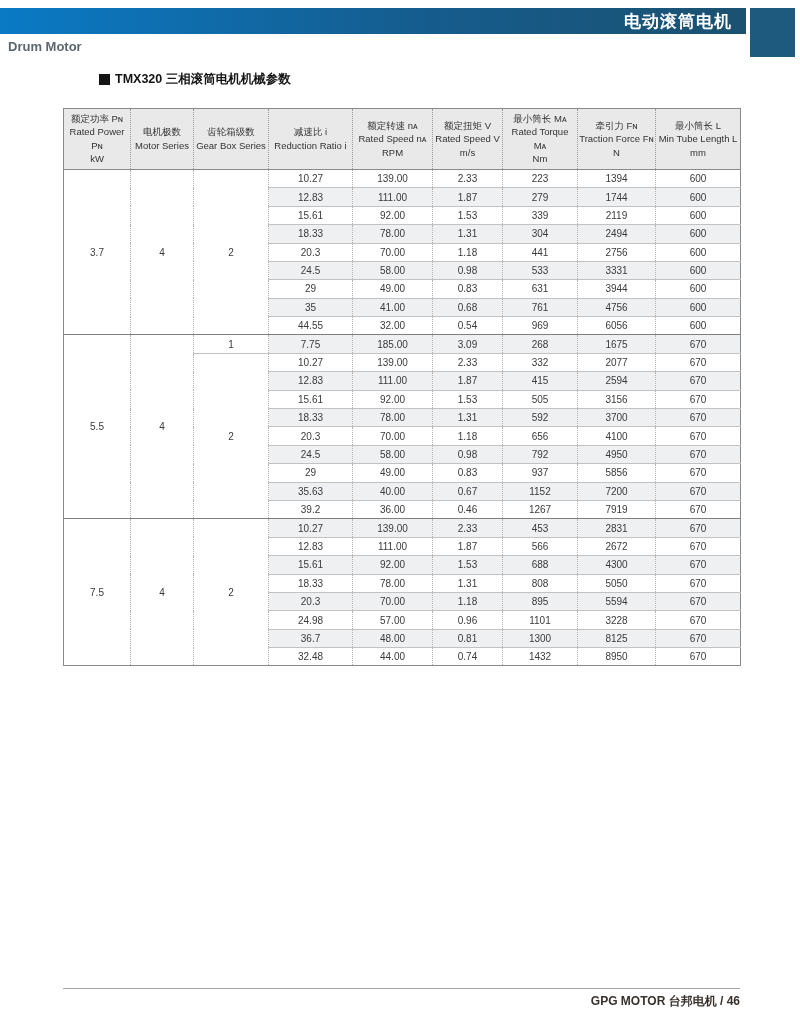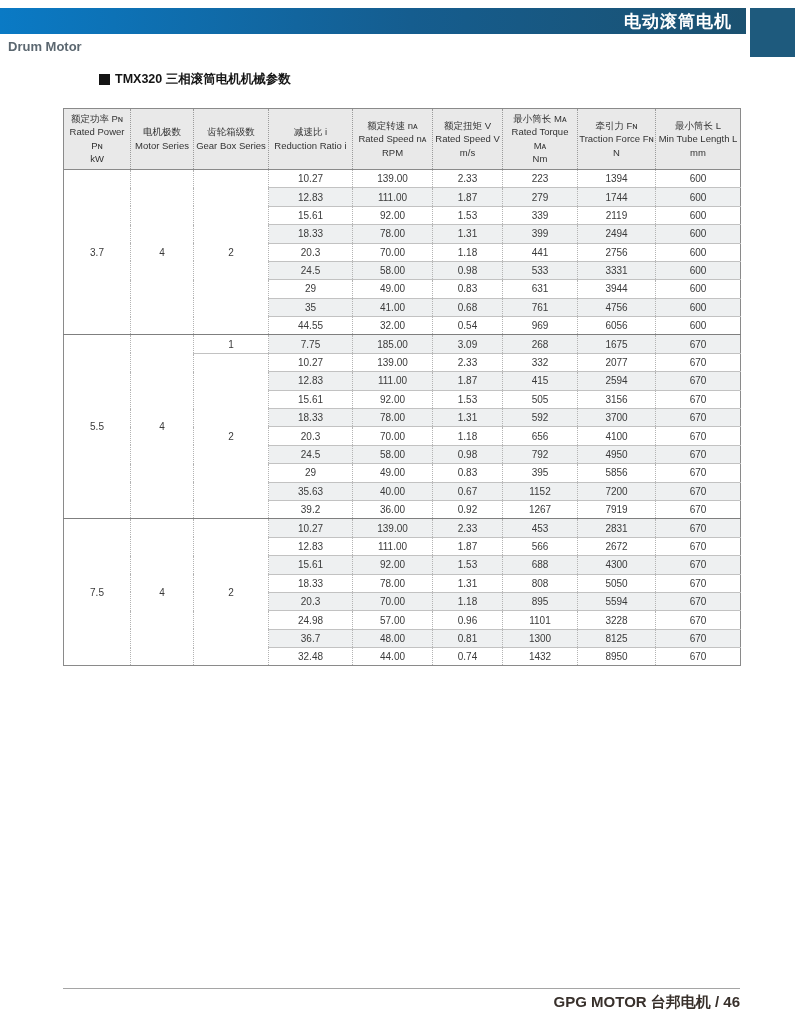--- a/index.html
+++ b/index.html
@@ -28,21 +28,21 @@
              border-left:1px dotted #9b9b9b;border-bottom:1px solid #8a8a8a;}
   .ptable td{font-size:10px;color:#3a3a3a;text-align:center;height:17.4px;
              padding:0 2px;background:#ffffff;
              border-left:1px dotted #b3b3b3;border-top:1px solid #c2c2c2;}
   .ptable tr.group-start td{border-top:1px solid #7f7f7f;}
   .ptable tr.alt td.val{background:#eef0f1;}
 
   
   .footer-line{position:absolute;left:63px;width:677px;top:988px;border-top:1px solid #a5a5a5;}
   .footer-text{position:absolute;top:993px;right:60px;color:#38302b;
-               font-weight:bold;font-size:15px;}
+               font-weight:bold;font-size:12px;}
 </style>
 </head>
 <body>
 
 <div class="page">
 
   <div class="top-bar" style="background: linear-gradient(to right, rgb(10, 122, 197), rgb(21, 93, 143) 55%, rgb(27, 81, 112));">
     <span class="top-bar-title">电动滚筒电机</span>
   </div>
   <div class="side-strip" style="background: rgb(30, 90, 125);"></div>
@@ -136,21 +136,21 @@
           <td class="val">92.00</td>
           <td class="val">1.53</td>
           <td class="val">339</td>
           <td class="val">2119</td>
           <td class="val">600</td>
         </tr>
         <tr class="alt">
           <td class="val">18.33</td>
           <td class="val">78.00</td>
           <td class="val">1.31</td>
-          <td class="val">399</td>
+          <td class="val">304</td>
           <td class="val">2494</td>
           <td class="val">600</td>
         </tr>
         <tr>
           <td class="val">20.3</td>
           <td class="val">70.00</td>
           <td class="val">1.18</td>
           <td class="val">441</td>
           <td class="val">2756</td>
           <td class="val">600</td>
@@ -244,36 +244,36 @@
           <td class="val">58.00</td>
           <td class="val">0.98</td>
           <td class="val">792</td>
           <td class="val">4950</td>
           <td class="val">670</td>
         </tr>
         <tr>
           <td class="val">29</td>
           <td class="val">49.00</td>
           <td class="val">0.83</td>
-          <td class="val">395</td>
+          <td class="val">937</td>
           <td class="val">5856</td>
           <td class="val">670</td>
         </tr>
         <tr class="alt">
           <td class="val">35.63</td>
           <td class="val">40.00</td>
           <td class="val">0.67</td>
           <td class="val">1152</td>
           <td class="val">7200</td>
           <td class="val">670</td>
         </tr>
         <tr>
           <td class="val">39.2</td>
           <td class="val">36.00</td>
-          <td class="val">0.92</td>
+          <td class="val">0.46</td>
           <td class="val">1267</td>
           <td class="val">7919</td>
           <td class="val">670</td>
         </tr>
         <tr class="group-start alt">
           <td rowspan="8">7.5</td>
           <td rowspan="8">4</td>
           <td rowspan="8">2</td>
           <td class="val">10.27</td>
           <td class="val">139.00</td>

